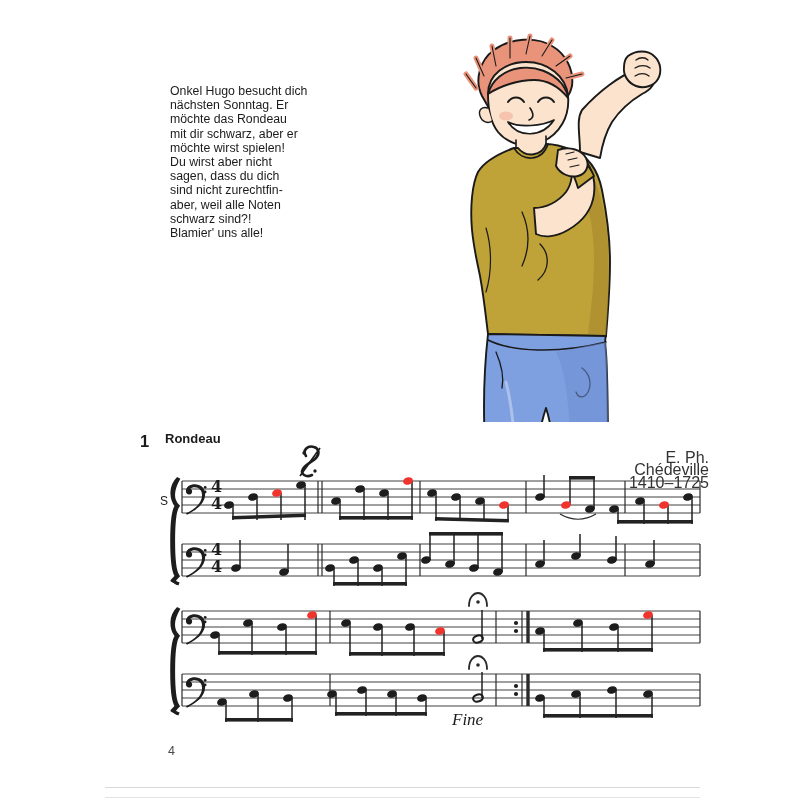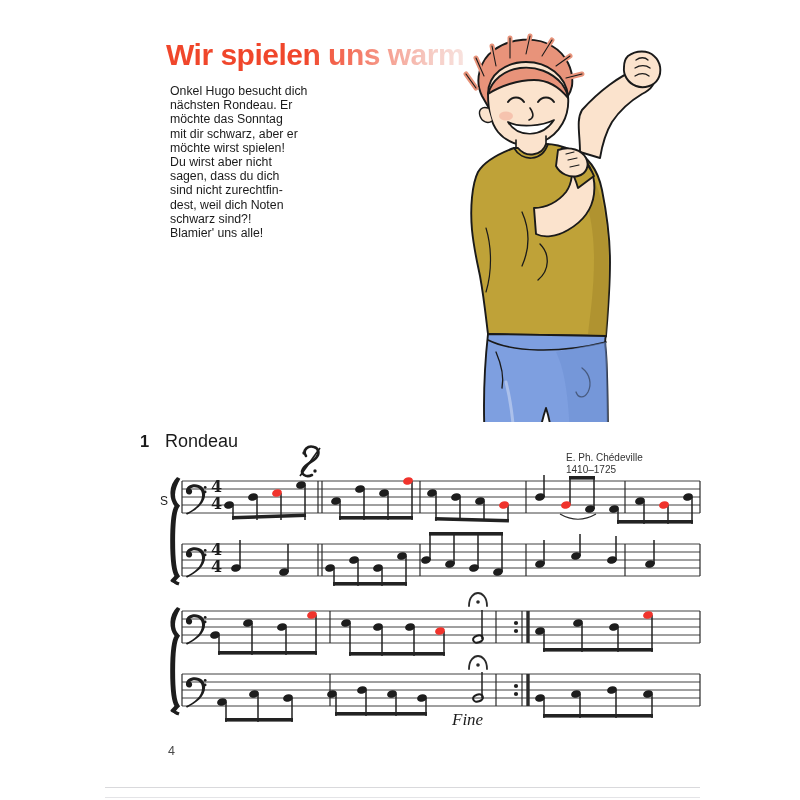--- a/index.html
+++ b/index.html
@@ -45,25 +45,25 @@
   .illus{position:absolute;left:430px;top:22px;width:250px;height:400px;}
   .illus svg{display:block;}
 
   
   .piece-no{
     position:absolute;left:140px;top:432px;
     font-size:16.5px;font-weight:bold;color:#1a1a1a;
   }
   .piece-title{
     position:absolute;left:165px;top:431px;
-    font-size:18px;font-weight:normal;color:#1a1a1a;
+    font-size:13px;font-weight:bold;color:#1a1a1a;
   }
   .composer{
-    position:absolute;left:566px;top:452px;width:112px;
-    font-size:10px;line-height:12.4px;color:#333;
+    position:absolute;left:597px;top:452px;width:112px;
+    text-align:right;font-size:16px;line-height:12.4px;color:#333;
   }
 
   
   .sysA{position:absolute;left:0;top:0;}
   .marker-s{
     position:absolute;left:160px;top:494px;
     font-size:12px;color:#1a1a1a;
   }
 
   
@@ -84,32 +84,31 @@
   .fine{
     font-family:"Liberation Serif",serif;font-style:italic;
     font-size:17px;fill:#1c1c1c;
   }
 </style>
 </head>
 <body>
 
 <div id="page">
 
-  <div class="title">Wir spielen uns warm</div>
 
   <div class="intro">
     <div>Onkel Hugo besucht dich</div>
-    <div>nächsten Rondeau. Er</div>
-    <div>möchte das Sonntag</div>
+    <div>nächsten Sonntag. Er</div>
+    <div>möchte das Rondeau</div>
     <div>mit dir schwarz, aber er</div>
     <div>möchte wirst spielen!</div>
     <div>Du wirst aber nicht</div>
     <div>sagen, dass du dich</div>
     <div>sind nicht zurechtfin-</div>
-    <div>dest, weil dich Noten</div>
+    <div>aber, weil alle Noten</div>
     <div>schwarz sind?!</div>
     <div>Blamier' uns alle!</div>
   </div>
 
   <div class="illus">
   <svg width="250" height="400" viewBox="0 0 250 400">
     <g stroke="#1a1a1a" stroke-width="1.9" stroke-linejoin="round" stroke-linecap="round">
 
       <path d="M152 88 C170 68 190 54 205 48 C214 45 222 47 224 54
                C226 62 220 68 212 72 C202 78 190 88 182 100

